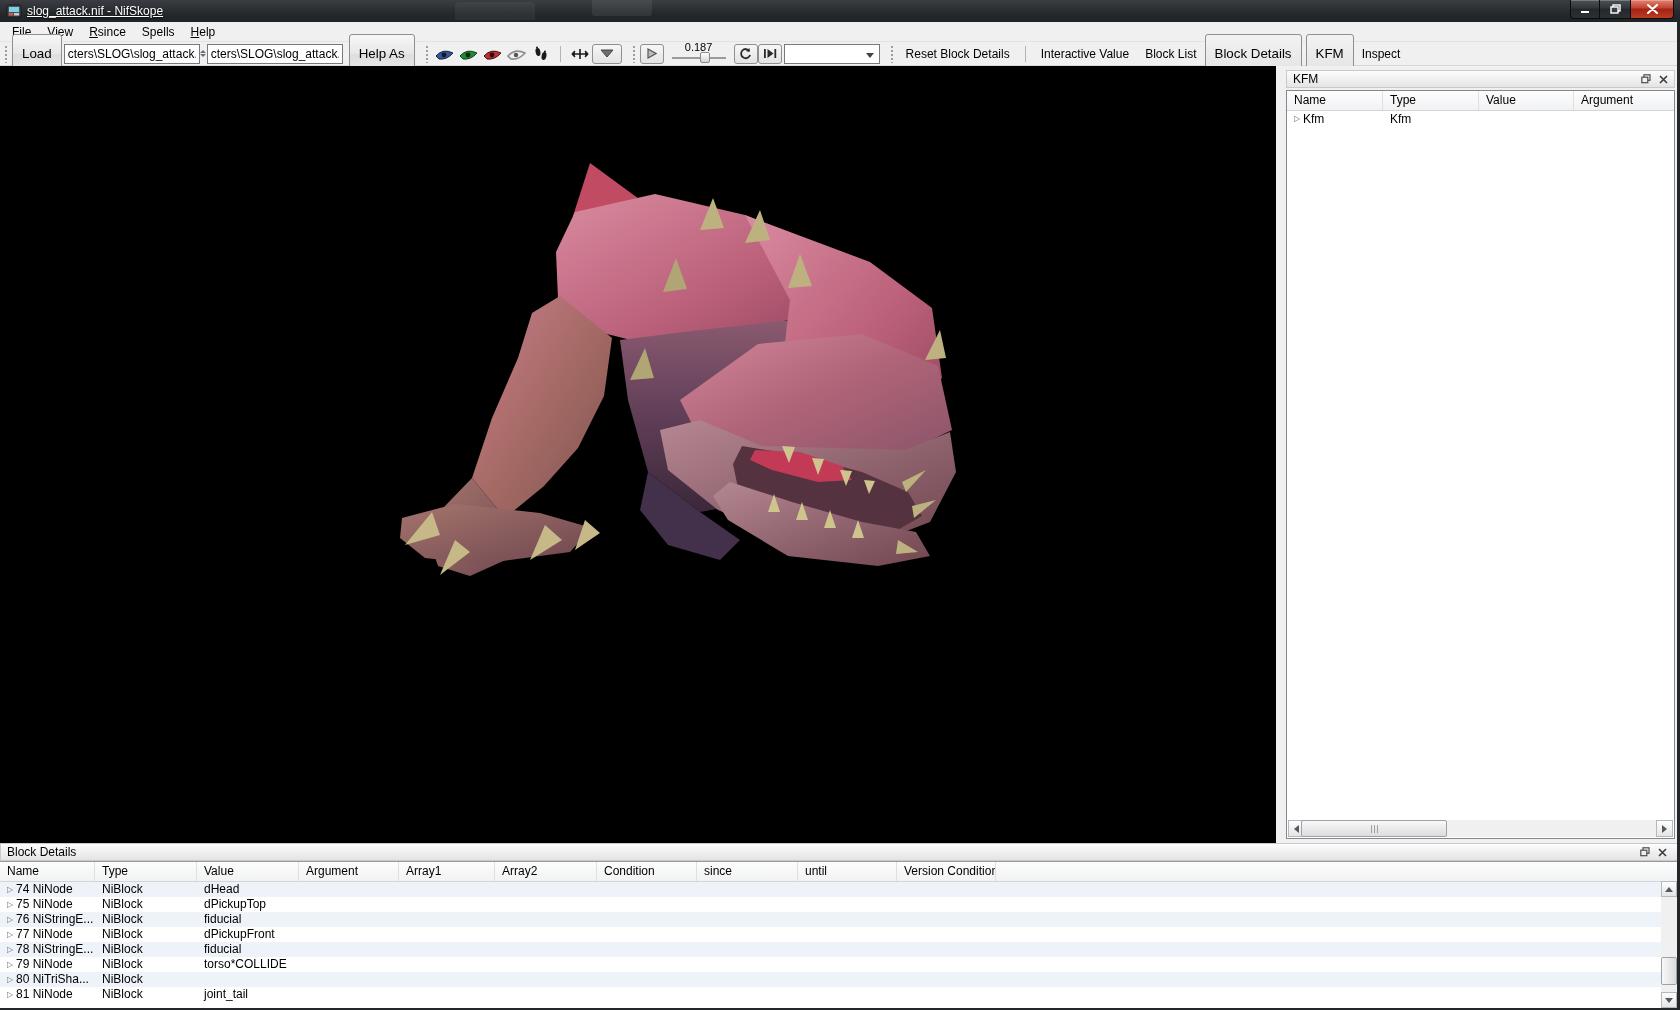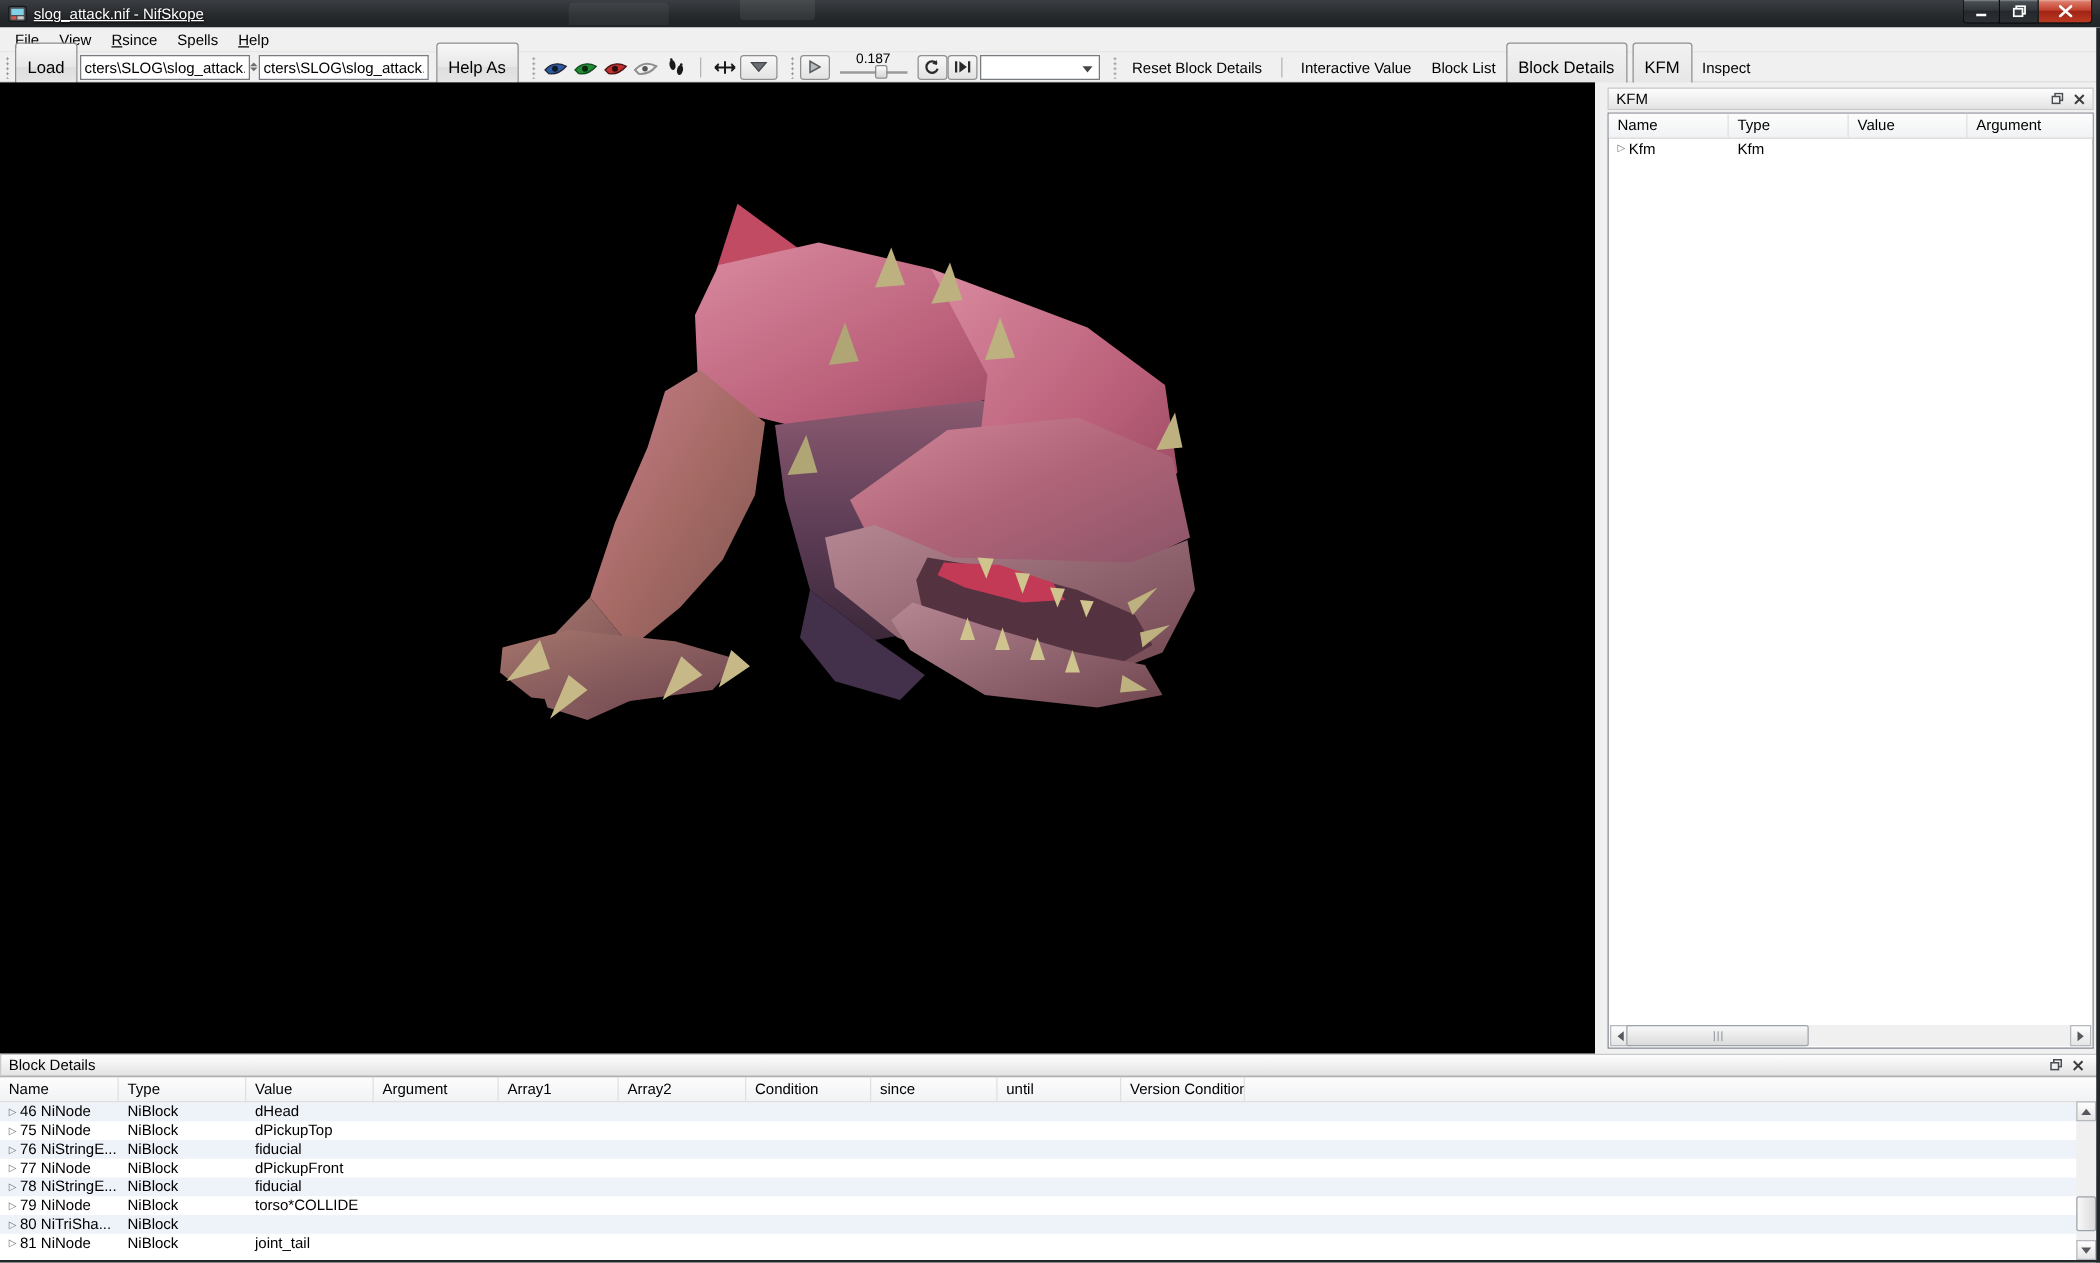--- a/index.html
+++ b/index.html
@@ -406,21 +406,21 @@
         <div class="hcell bc6">Condition</div>
         <div class="hcell bc7">since</div>
         <div class="hcell bc8">until</div>
         <div class="hcell bc9">Version Condition</div>
         <div class="hcell hfill"></div>
       </div>
     <div id="bd-rows">
         <div class="trow alt">
           <div class="cell bc0 first">
             <span class="expander">▷</span>
-            <span>46 NiNode</span>
+            <span>74 NiNode</span>
           </div>
           <div class="cell bc1">NiBlock</div>
           <div class="cell bc2">dHead</div>
           <div class="cell bc3"></div>
           <div class="cell bc4"></div>
           <div class="cell bc5"></div>
           <div class="cell bc6"></div>
           <div class="cell bc7"></div>
           <div class="cell bc8"></div>
           <div class="cell bc9"></div>

